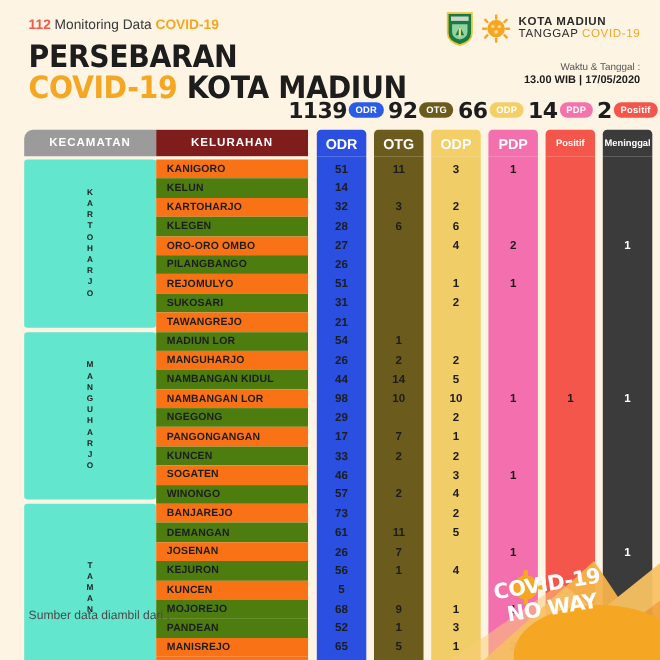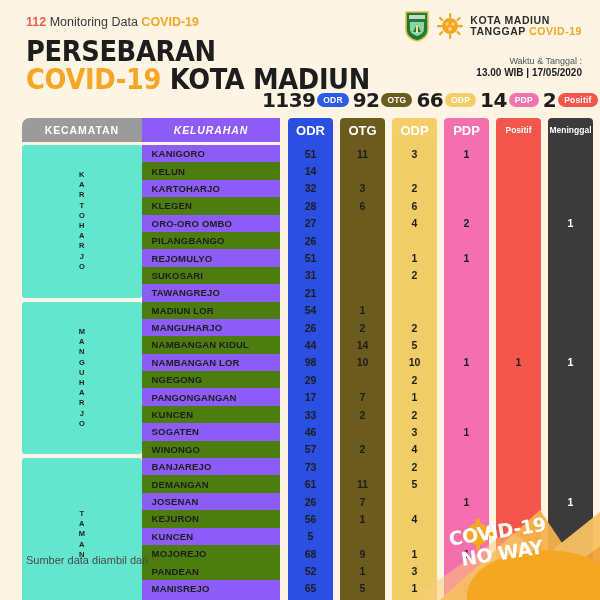--- a/index.html
+++ b/index.html
@@ -34,43 +34,43 @@
   }
   .big-title .l2 .orange { color: #f5a623; }
 
   
   .brand-wrap { position: absolute; top: 10px; right: 18px; text-align: right; }
   .brand-row { display: flex; align-items: center; gap: 7px; justify-content: flex-end; }
   .crest { width: 26px; height: 32px; }
   .sun-ico { width: 26px; height: 26px; }
   .brand-txt { text-align: left; line-height: 11.5px; }
   .brand-txt .b1 { font-size: 10.5px; font-weight: 700; letter-spacing: .55px; color: #2b2b2b; display:block;}
-  .brand-txt .b2 { font-size: 10.5px; font-weight: 700; letter-spacing: .55px; color: #2b2b2b; display:block;}
+  .brand-txt .b2 { font-size: 10.5px; font-weight: 400; letter-spacing: .55px; color: #2b2b2b; display:block;}
   .brand-txt .b2 .o { color: #f5a623; }
   .waktu { margin-top: 13px; font-size: 9px; color: #555; line-height: 12px; }
   .waktu .val { font-size: 10px; font-weight: 700; color: #1d1d1d; display: block; }
 
   
   .stats { position: absolute; left: 262px; top: 88px; display: flex; align-items: center; gap: 4px; }
   .stat { display: flex; align-items: center; gap: 2px; }
   .stat .num { font-family: "DejaVu Sans", sans-serif; font-size: 20px; font-weight: 700; color: #1d1d1d; letter-spacing:-0.6px;}
   .chip { border-radius: 9px; padding: 2px 6px 2.5px; font-size: 8.5px; font-weight: 700; letter-spacing: .2px; }
 
   
   .table { position: absolute; left: 0; top: 118px; width: 600px; }
   .thead { display: flex; align-items: stretch; height: 24px; padding-left: 22px; }
   .th-kec {
     background: #9b9b9b; color: #fff; border-radius: 8px 0 0 0;
     width: 125px; font-size: 10.5px; font-weight: 700; letter-spacing: .9px;
     display: flex; align-items: center; justify-content: center;
   }
   .th-kel {
-    background: #8b5cf6; color: #fff; width: 145px;
+    background: #7f1d1d; color: #fff; width: 145px;
     font-size: 10.5px; font-weight: 700; letter-spacing: .9px;
-    display: flex; align-items: center; justify-content: center; font-style: italic;
+    display: flex; align-items: center; justify-content: center;
   }
   .th-gap { width: 8px; }
   .th-col {
     width: 45px; margin-right: 7px; display: flex; align-items: center; justify-content: center;
     font-size: 13px; font-weight: 700; border-radius: 4px 4px 0 0;
   }
   .th-col.small { font-size: 8.5px; }
 
   .tbody { display: flex; padding-left: 22px; position: relative; }
   .kec-col { width: 125px; display: flex; flex-direction: column; gap: 4px; padding-top: 3px; }
@@ -78,21 +78,21 @@
     background: #62e6cd; border-radius: 3px; flex: 1;
     display: flex; align-items: center; justify-content: center;
   }
   .kec-label {
     writing-mode: vertical-rl; text-orientation: upright;
     font-size: 7.5px; font-weight: 700; color: #1d1d1d; letter-spacing: 1.2px;
     line-height: 9px;
   }
   .kel-col { width: 145px; padding-top: 3px; }
   .kel-cell {
-    height: 17.4px; background: #8b5cf6; display: flex; align-items: center;
+    height: 17.4px; background: #f97316; display: flex; align-items: center;
     font-size: 9.5px; font-weight: 700; color: #1d1d1d; padding-left: 10px; letter-spacing: .15px;
   }
   .kel-cell.alt { background: #4d7c0f; }
   .gap { width: 8px; }
   .dcol { width: 45px; margin-right: 7px; border-radius: 0 0 4px 4px; padding-top: 3px; overflow: hidden; }
   .dcell {
     height: 17.4px; display: flex; align-items: center; justify-content: center;
     font-size: 10.5px; font-weight: 700; color: #1d1d1d;
   }
   .dcell.light { color: #ffffff; }

